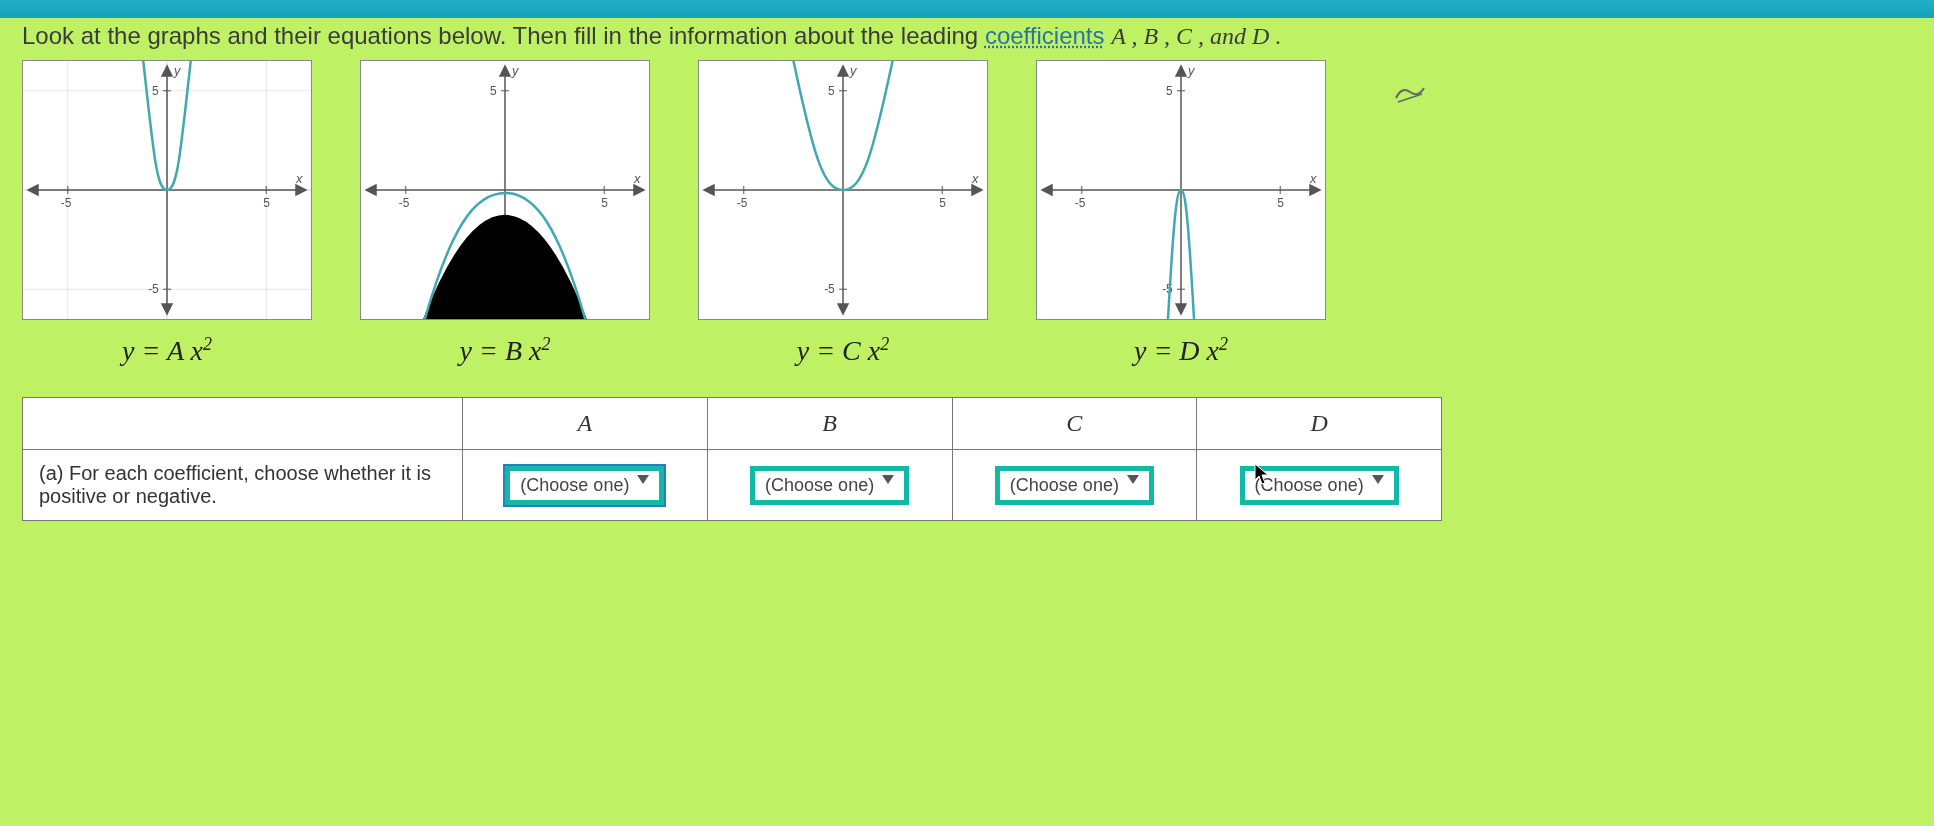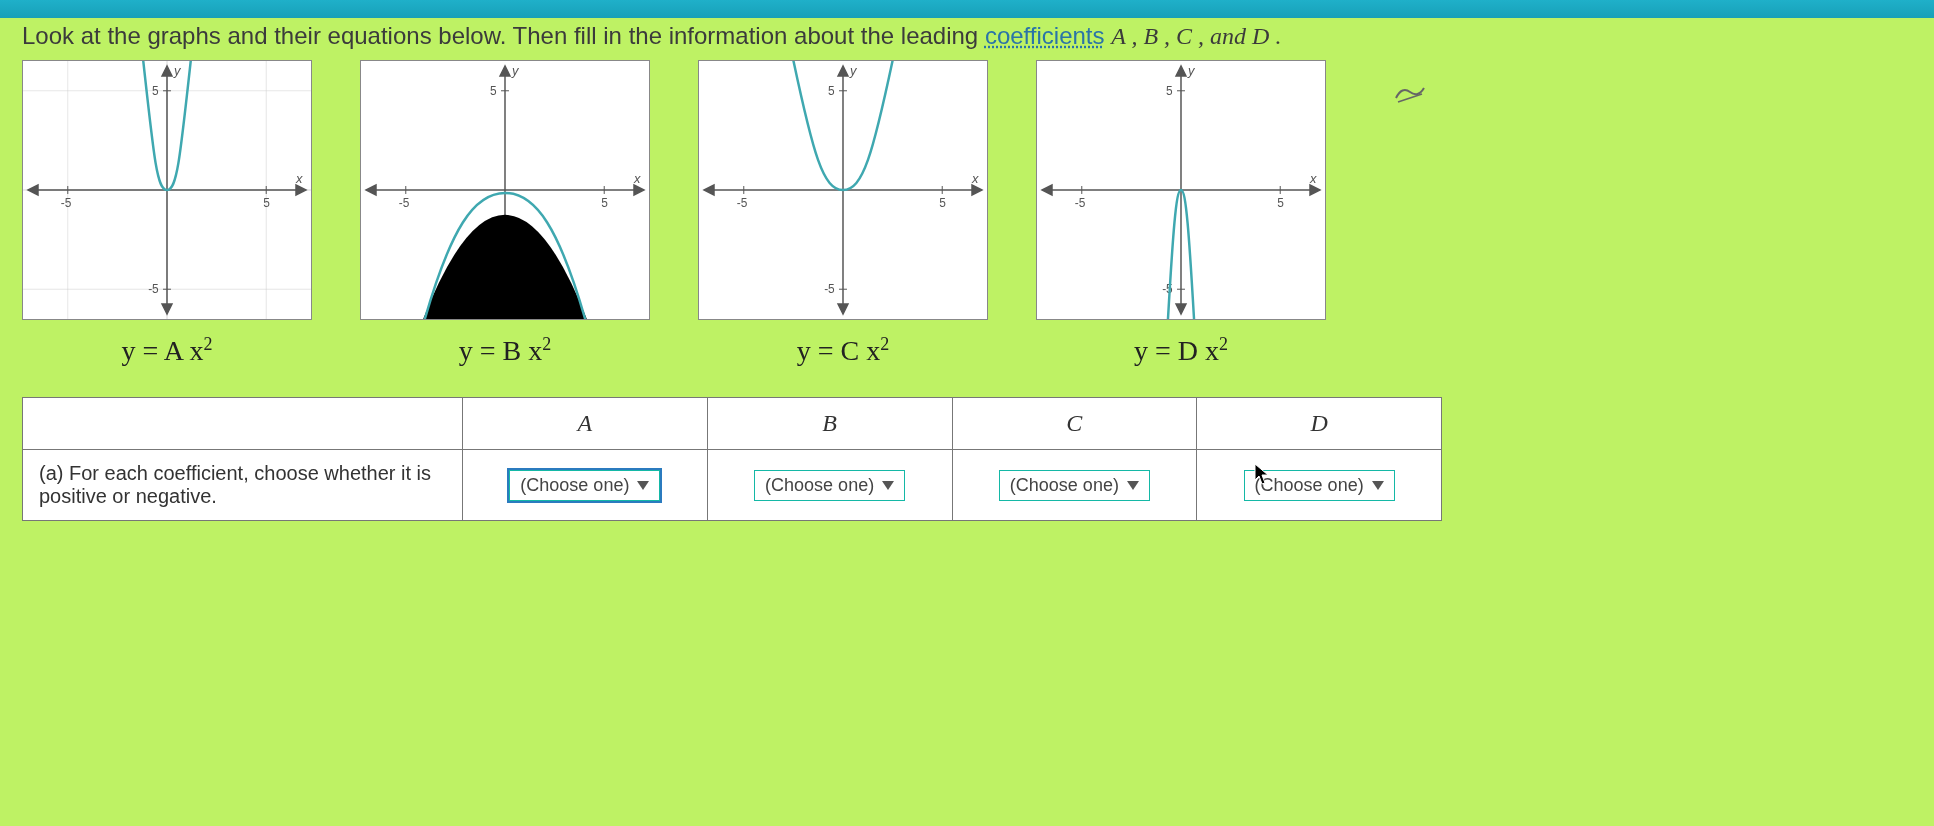--- a/index.html
+++ b/index.html
@@ -43,20 +43,21 @@
     width: 290px;
     height: 260px;
     border: 1px solid #888;
     background: #fff;
     position: relative;
     overflow: hidden;
   }
   .graph-frame svg { width: 100%; height: 100%; display: block; }
   .eqn {
     font-family: 'Times New Roman', serif;
+    font-style: italic;
     font-size: 28px;
     color: #222;
     margin-top: 14px;
   }
   .eqn sup { font-size: 18px; vertical-align: super; }
   table.answers {
     border-collapse: collapse;
     width: 1420px;
     background: #fff;
   }
@@ -70,22 +71,22 @@
   table.answers th {
     font-weight: normal;
     text-align: center;
     font-family: 'Times New Roman', serif;
     font-style: italic;
     font-size: 24px;
   }
   table.answers td.center { text-align: center; }
   .dropdown {
     display: inline-flex;
-    align-items: center;
-    border: 1px solid #14b8a6;
+    align-items: flex-start;
+    border: 5px solid #14b8a6;
     background: #fff;
     padding: 4px 10px;
     font-size: 18px;
     color: #444;
     cursor: pointer;
     gap: 8px;
   }
   .dropdown.focused {
     outline: 2px solid #2b7bbf;
   }

